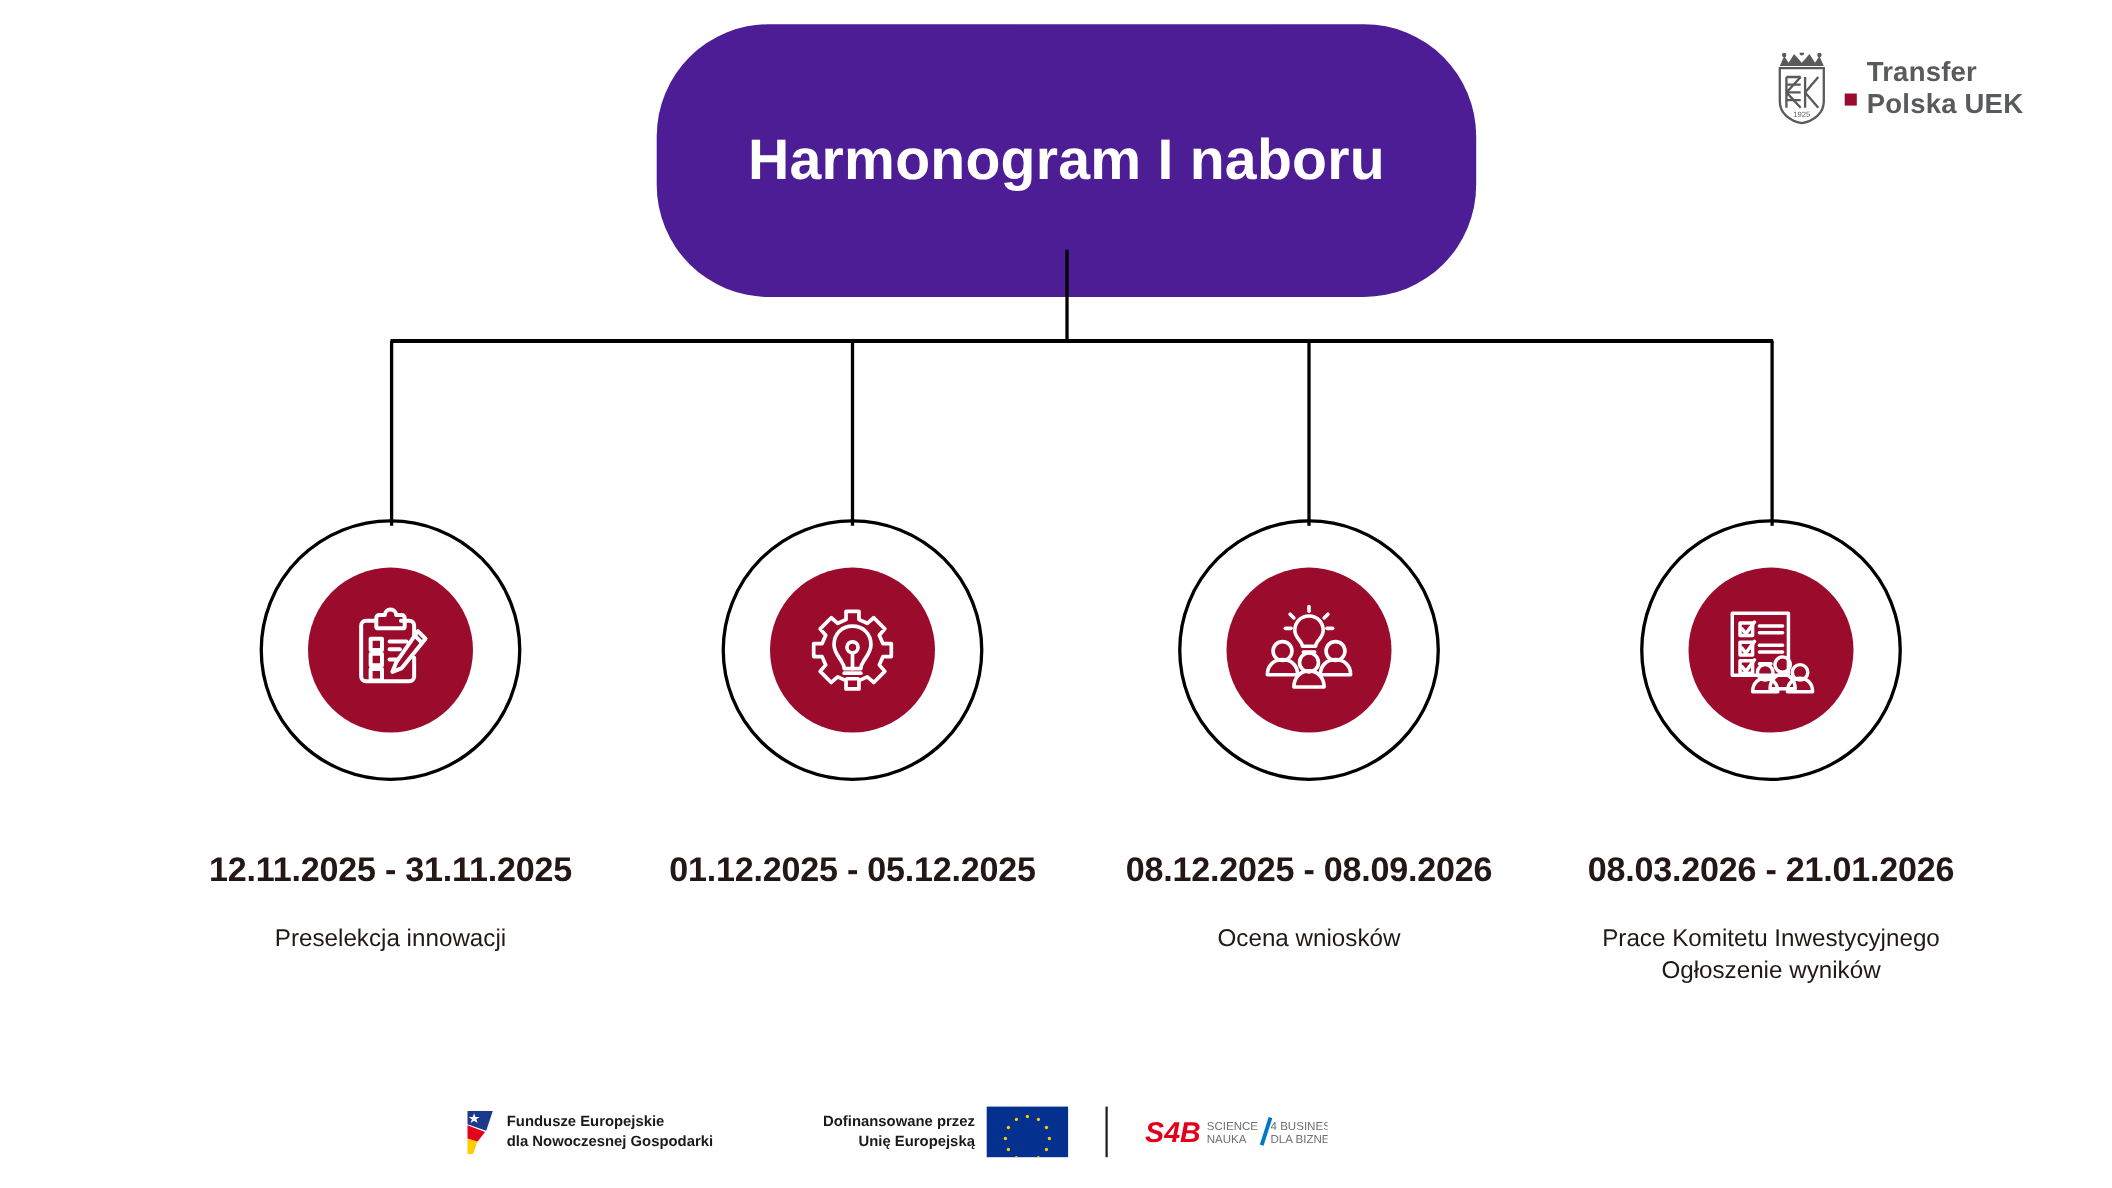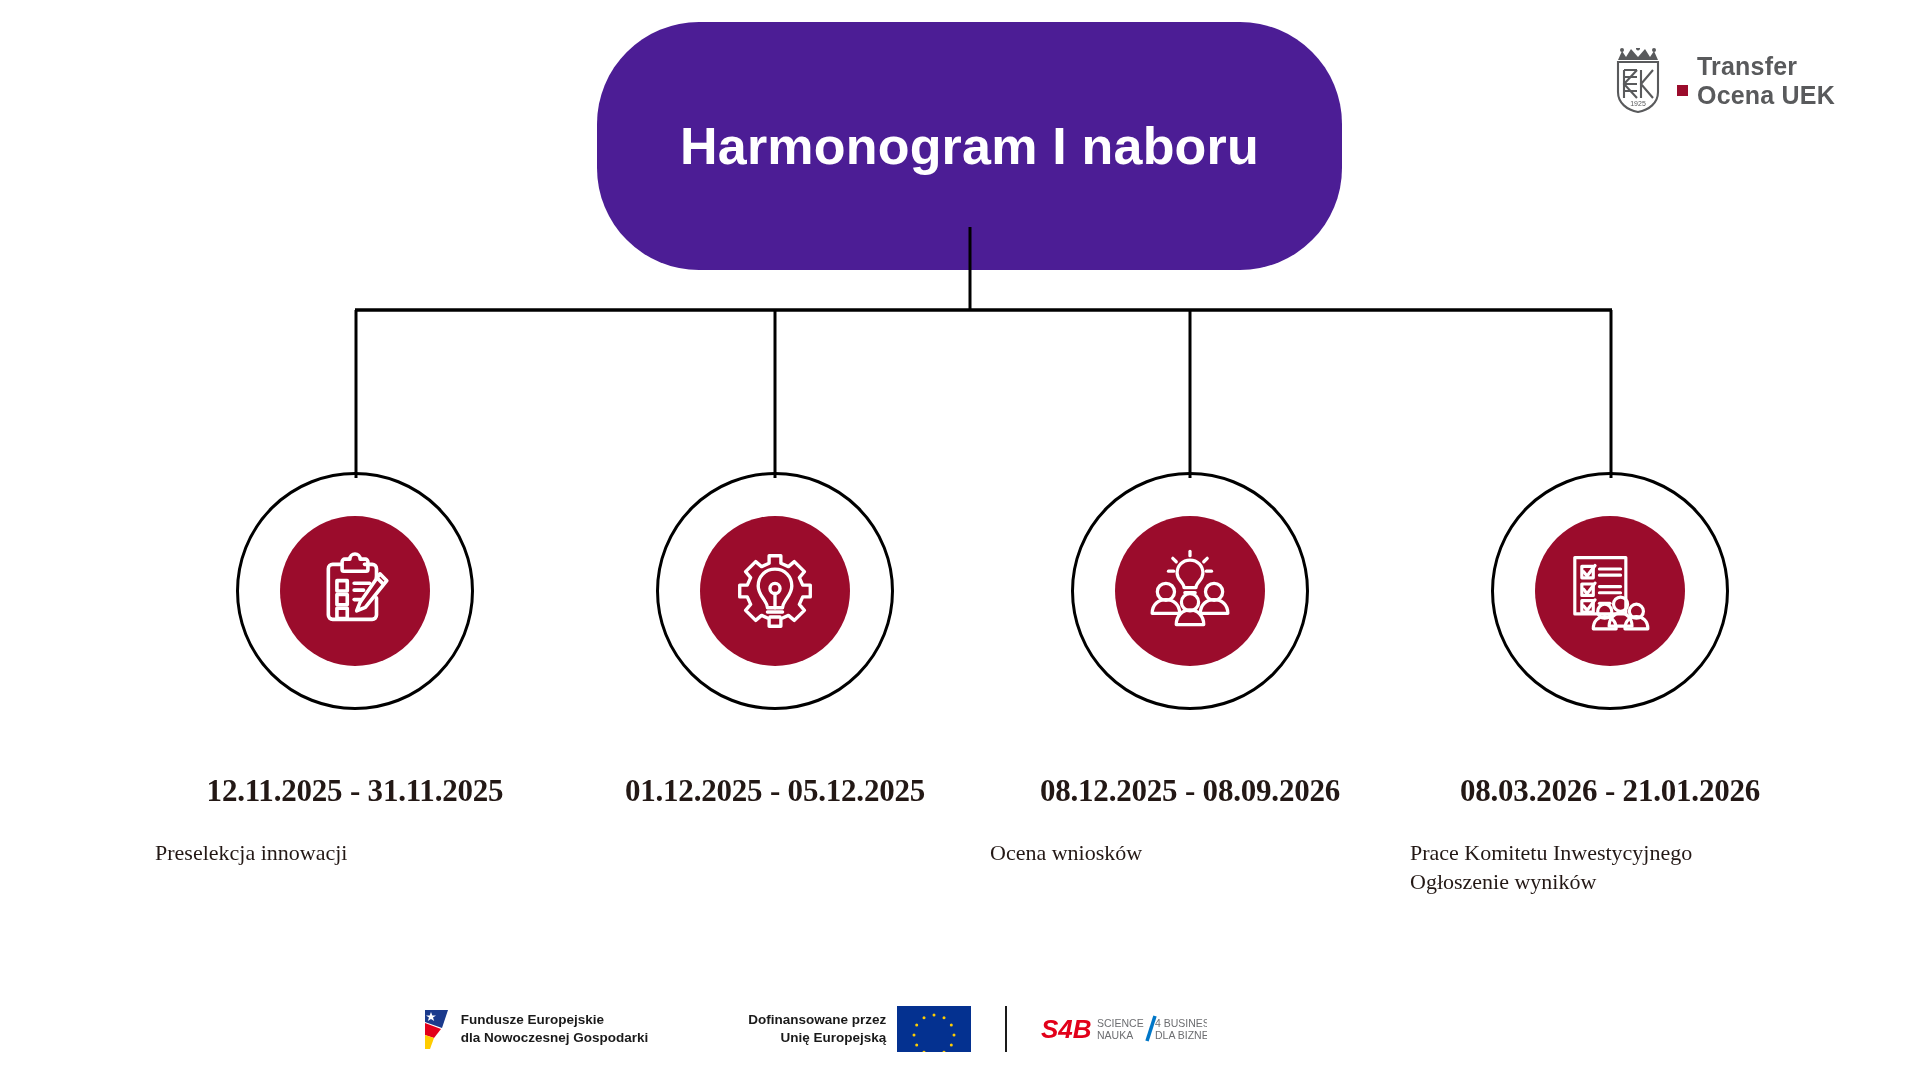--- a/index.html
+++ b/index.html
@@ -38,21 +38,21 @@
   }
   .crest { width: 50px; height: 66px; }
   .brand-text-wrap { display: flex; align-items: flex-start; gap: 9px; }
   .brand-dot { width: 11px; height: 11px; background: #9b0c2c; margin-top: 33px; flex: none; }
   .brand-lines { display: flex; flex-direction: column; line-height: 1.18; }
   .brand-line {
     color: #595a5c; font-size: 25px; font-weight: bold; letter-spacing: 0.2px; white-space: nowrap;
   }
 
   
-  .steps { position: absolute; left: 0; top: 0; width: 1920px; height: 868px; font-family: Liberation Serif, serif; }
+  .steps { position: absolute; left: 0; top: 0; width: 1920px; height: 868px; }
   .step { position: absolute; top: 472px; width: 400px; }
   .step-0 { left: 155px; }
   .step-1 { left: 575px; }
   .step-2 { left: 990px; }
   .step-3 { left: 1410px; }
 
   .badge { position: relative; width: 400px; height: 236px; }
   .badge-ring {
     position: absolute; left: 81px; top: 0;
     width: 238px; height: 238px;
@@ -70,20 +70,21 @@
     margin-top: 65px;
     text-align: center;
     font-size: 31px;
     font-weight: bold;
     color: #231815;
     letter-spacing: -0.2px;
     white-space: nowrap;
   }
   .step-caption {
     margin-top: 29px;
+    text-align: center;
     font-size: 22px;
     color: #231815;
     line-height: 1.32;
     font-weight: normal;
   }
 
   
   .footer {
     position: absolute; left: 0; bottom: 28px; width: 1628px;
     display: flex; align-items: center; justify-content: center; gap: 0;
@@ -132,21 +133,21 @@
         <circle cx="9" cy="2" r="2"></circle>
           <circle cx="25" cy="0.5" r="2"></circle>
           <circle cx="41" cy="2" r="2"></circle>
       </g>
       <text x="25" y="58" font-size="7" fill="#595a5c" text-anchor="middle" font-family="'Liberation Sans', sans-serif">1925</text>
     </svg>
     <div class="brand-text-wrap">
       <div class="brand-dot"></div>
       <div class="brand-lines">
         <div class="brand-line">Transfer</div>
-        <div class="brand-line">Ocena UEK</div>
+        <div class="brand-line">Polska UEK</div>
       </div>
     </div>
   </div>
 
   <div class="steps">
 
     <div class="step step-0">
       <div class="badge">
         <div class="badge-ring"></div>
         <div class="badge-disc">

